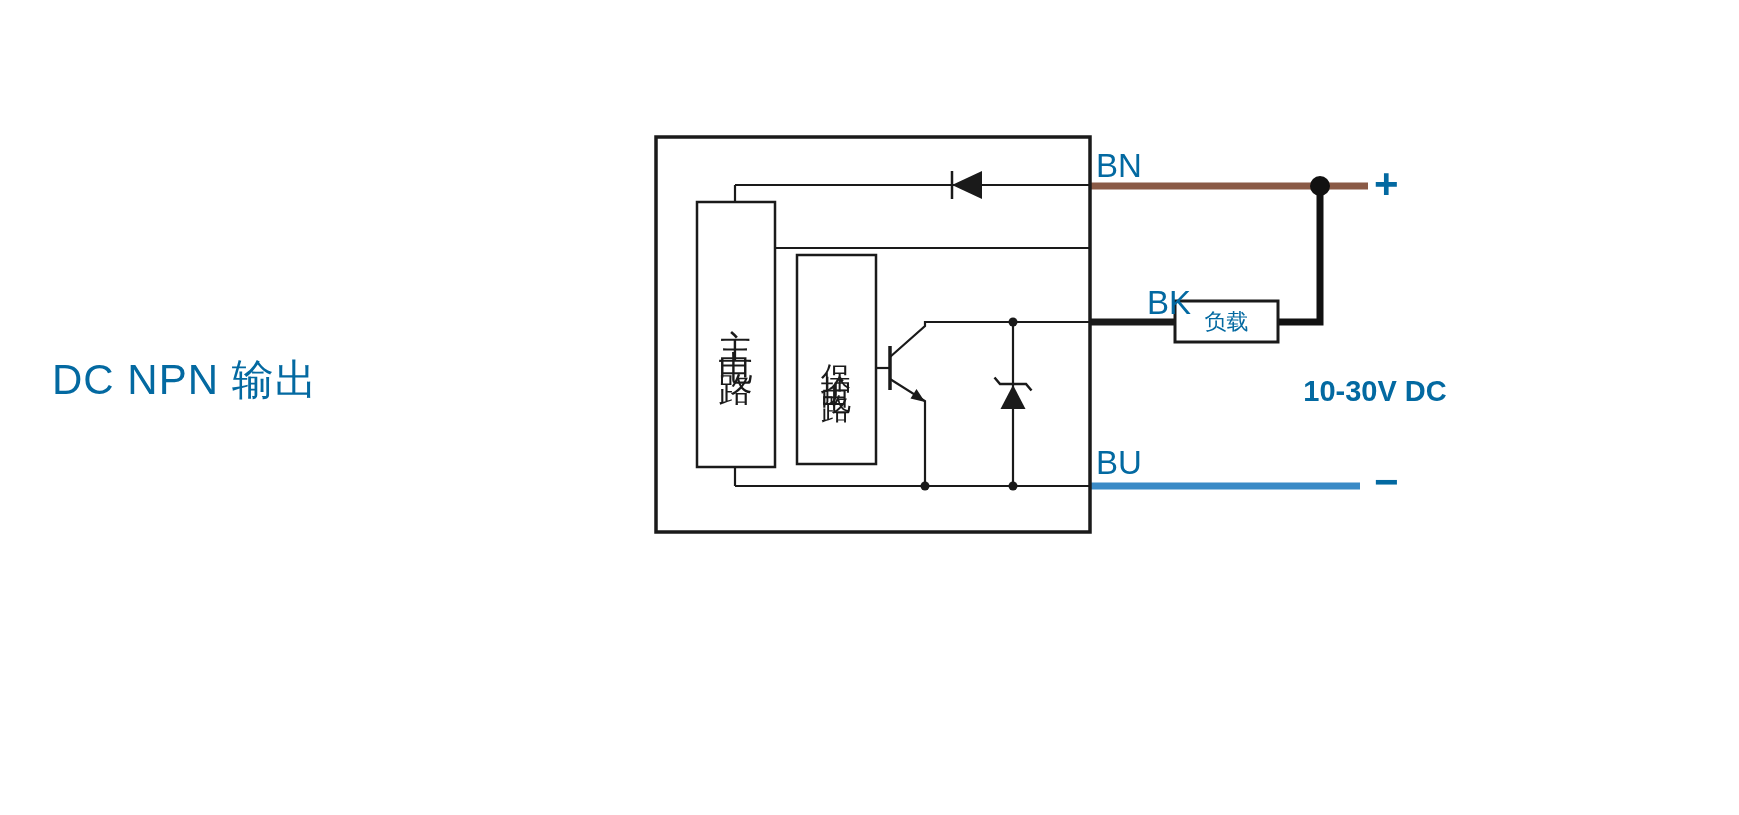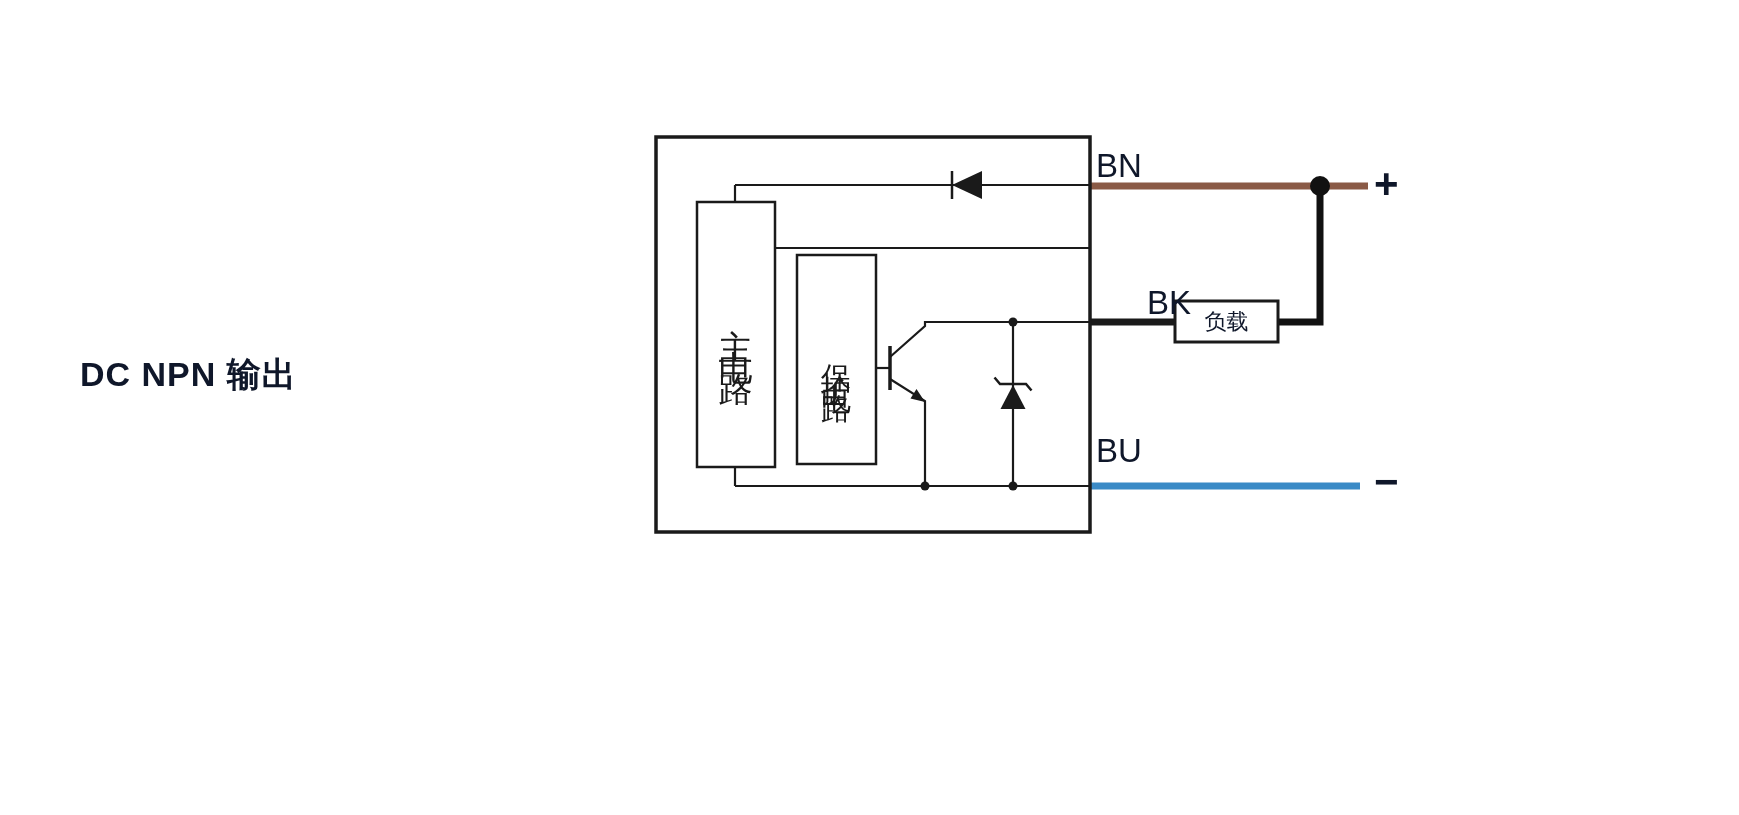--- a/index.html
+++ b/index.html
@@ -6,29 +6,29 @@
   .stage{
     position:relative;
     width:1739px;
     height:815px;
     background:#ffffff;
     overflow:hidden;
     font-family:"Liberation Sans","DejaVu Sans",sans-serif;
     color:#1a1a1a;
   }
   .stage svg{position:absolute;left:0;top:0;}
-  .lbl{position:absolute;white-space:nowrap;color:#0f172a;}
+  .lbl{position:absolute;white-space:nowrap;color:#0369a1;}
   .title{
-    left:80px;top:352px;
-    font-size:34px;font-weight:700;letter-spacing:1px;
+    left:52px;top:352px;
+    font-size:42px;font-weight:400;letter-spacing:1px;
   }
   .wire-label{font-size:33px;font-weight:400;}
   .lbl-bn{left:1096px;top:147px;}
   .lbl-bk{left:1147px;top:284px;}
-  .lbl-bu{left:1096px;top:432px;}
+  .lbl-bu{left:1096px;top:444px;}
   .load-label{
     left:1175px;top:301px;width:103px;height:50px;
     line-height:41px;text-align:center;font-size:22px;
   }
   .supply-label{
     left:1280px;top:375px;width:190px;text-align:center;
     font-size:29px;font-weight:700;
   }
   .terminal{font-size:42px;font-weight:700;}
   .t-pos{left:1374px;top:160px;}
@@ -102,19 +102,20 @@
     <circle cx="1013" cy="322" r="4.5" fill="#1a1a1a"></circle>
     <circle cx="925" cy="486" r="4.5" fill="#1a1a1a"></circle>
     <circle cx="1013" cy="486" r="4.5" fill="#1a1a1a"></circle>
   </svg>
 
   <div class="lbl wire-label lbl-bn">BN</div>
   <div class="lbl wire-label lbl-bk">BK</div>
   <div class="lbl wire-label lbl-bu">BU</div>
 
   <div class="lbl load-label">负载</div>
+  <div class="lbl supply-label">10-30V DC</div>
   <div class="lbl terminal t-pos">+</div>
   <div class="lbl terminal t-neg">−</div>
 
   <div class="vtext v-main">主电路</div>
   <div class="vtext v-prot">保护电路</div>
 
 </div>
 
 </body></html>

